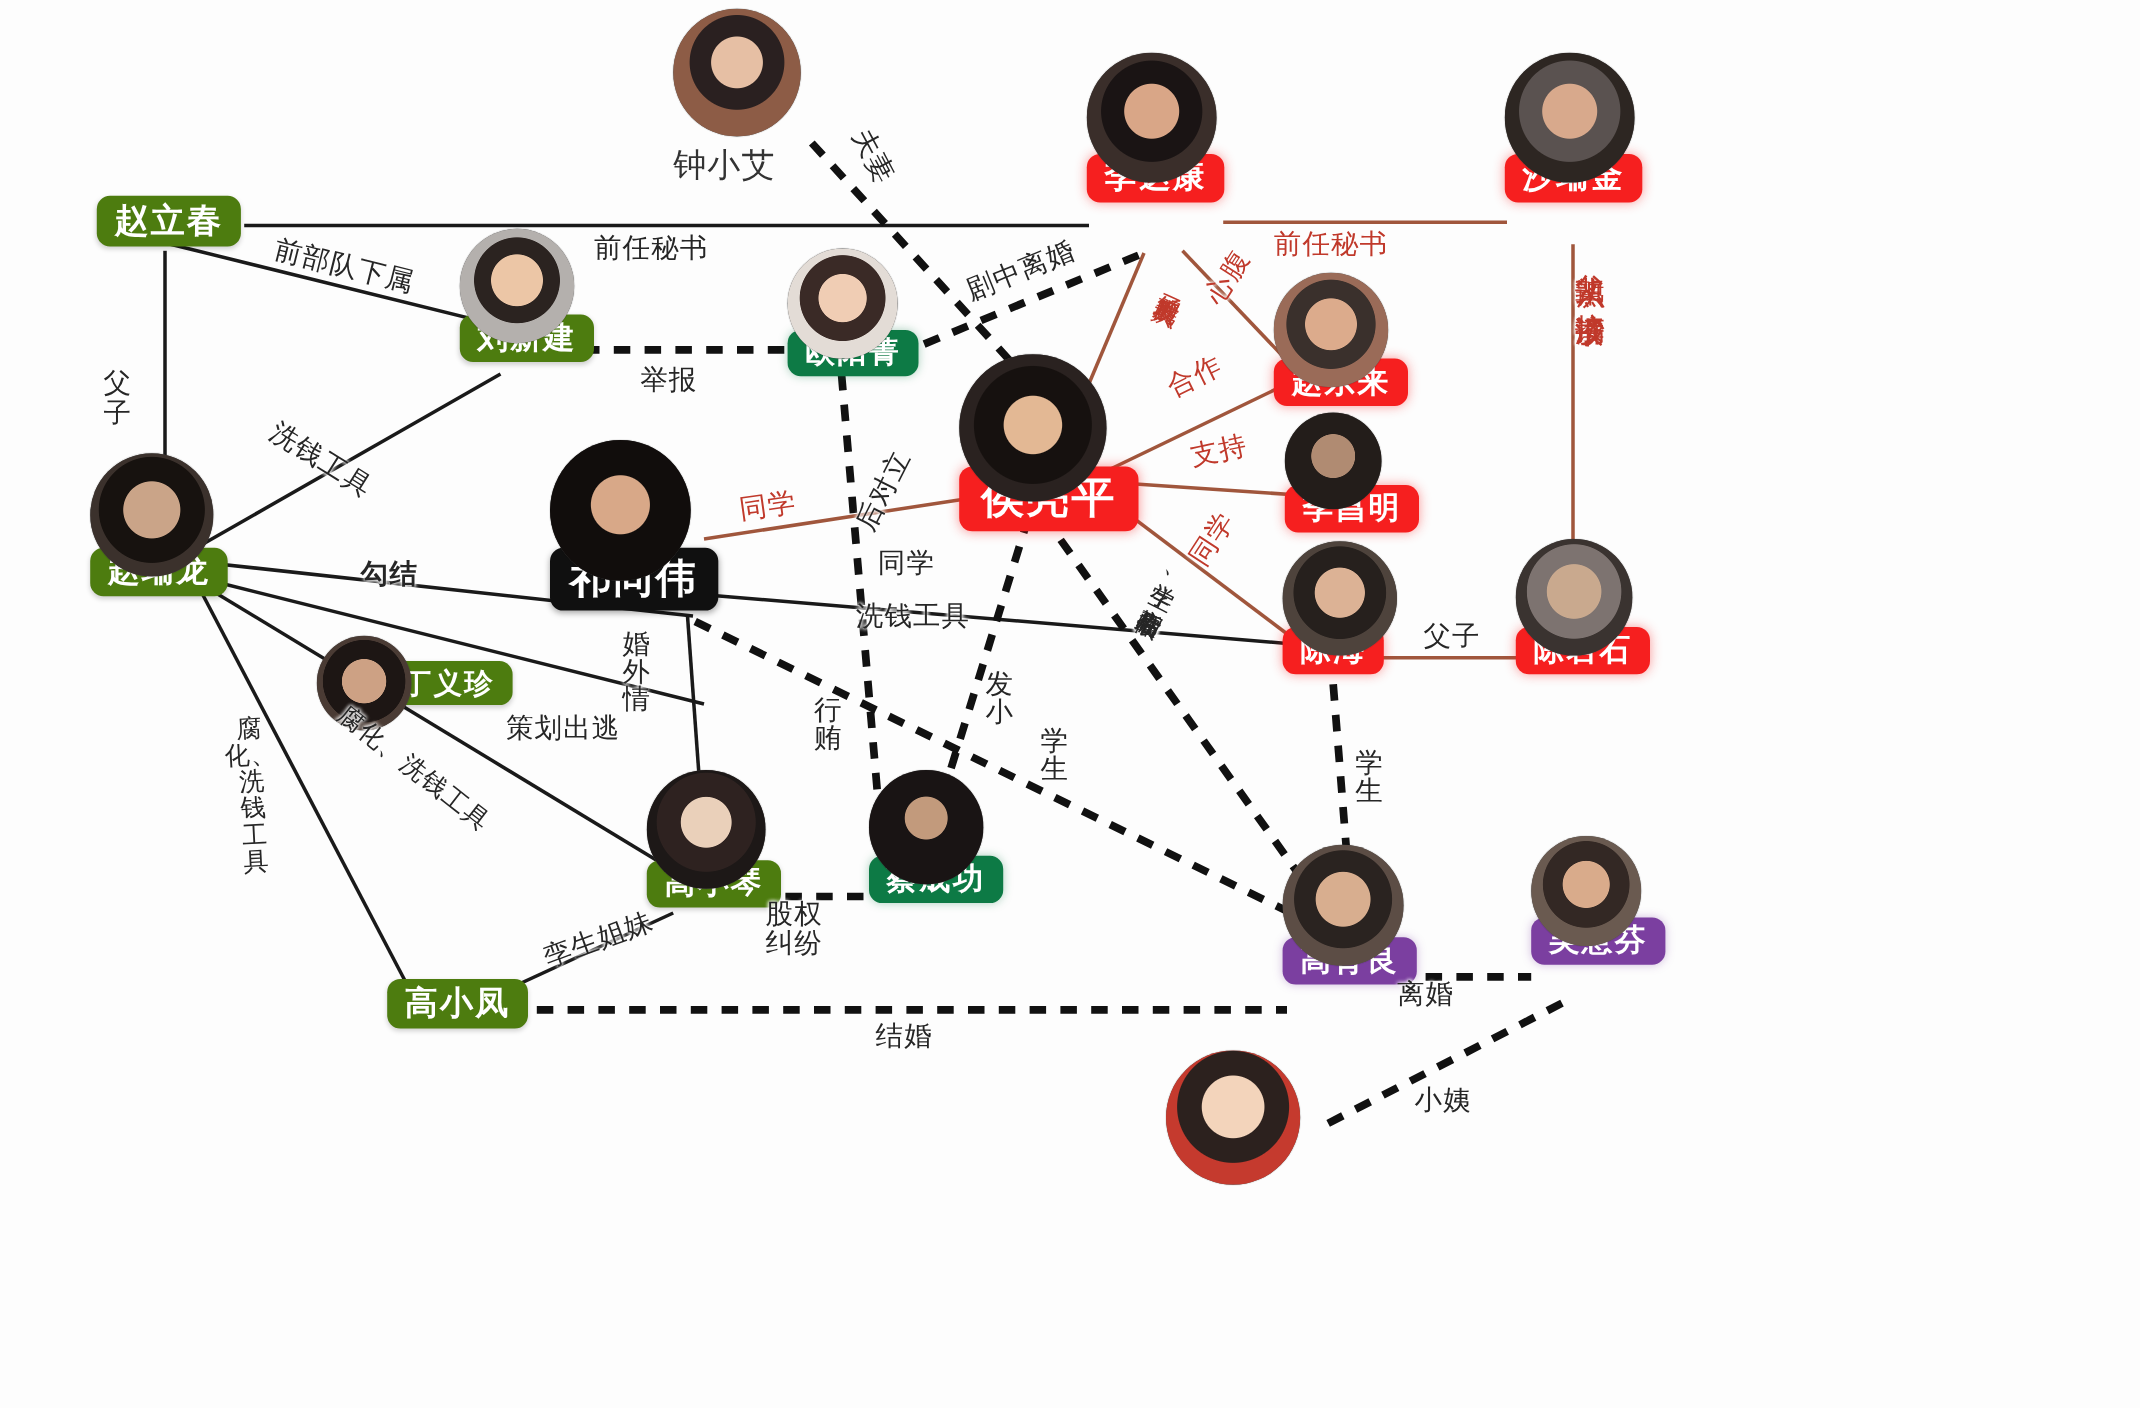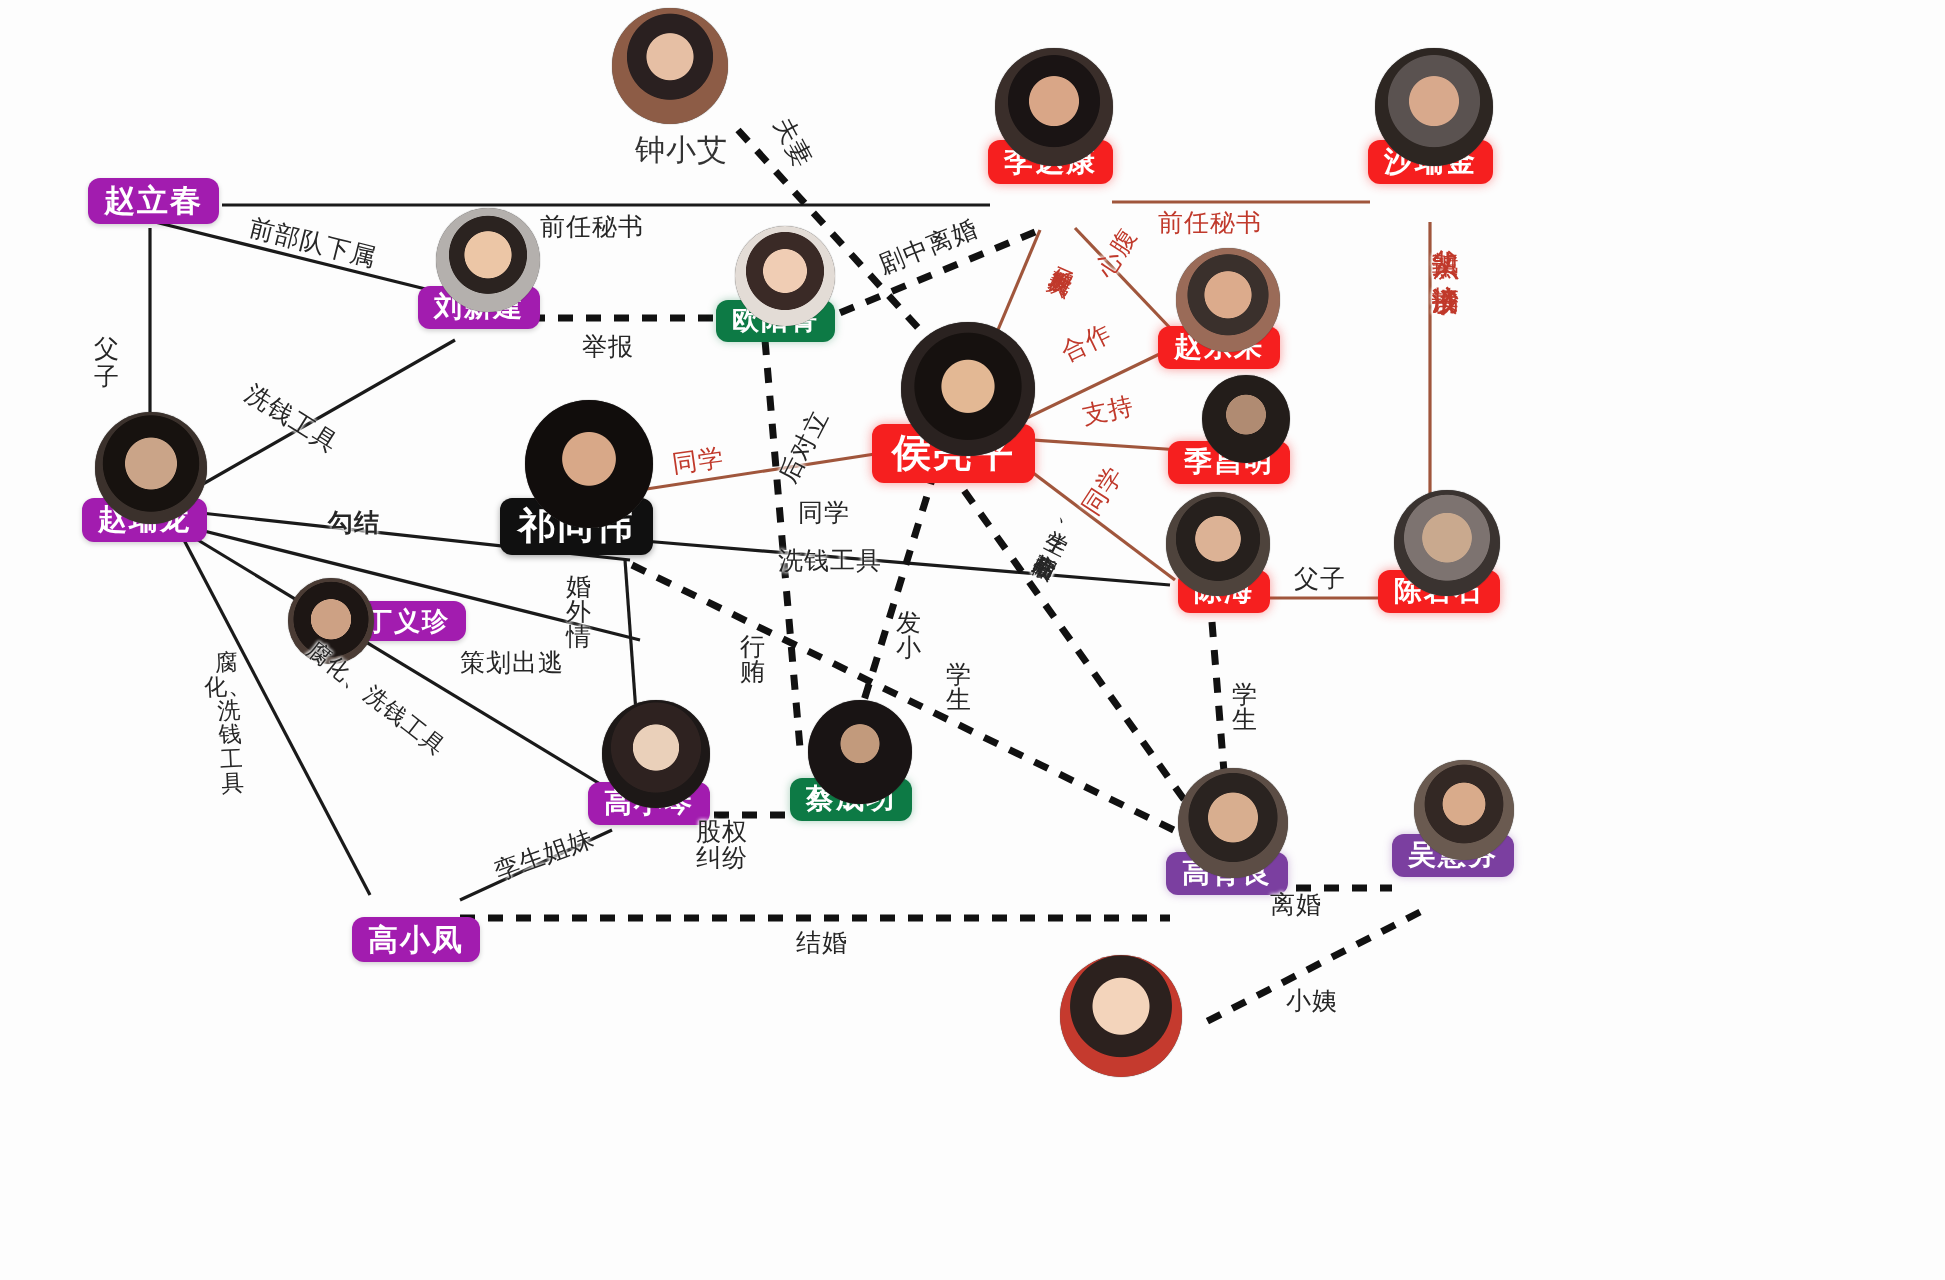--- a/index.html
+++ b/index.html
@@ -1,26 +1,26 @@
 <!DOCTYPE html>
 <html><head>
 <meta charset="utf-8">
 <style>
   html,body{margin:0;padding:0;background:#ffffff;}
   body{font-family:"Liberation Sans","DejaVu Sans",sans-serif;}
   #stage{position:relative;width:1945px;height:1280px;background:#fdfdfd;overflow:hidden;}
   #edges{position:absolute;left:0;top:0;width:1945px;height:1280px;}
-  .node{position:absolute;display:flex;flex-direction:column;align-items:flex-end;}
+  .node{position:absolute;display:flex;flex-direction:column;align-items:flex-start;}
   .avatar{border-radius:50%;background:#4a4a4a;overflow:hidden;position:relative;
           box-shadow:0 0 0 1px rgba(0,0,0,.07);}
   .avatar .face{position:absolute;left:0;top:0;width:100%;height:100%;}
   .chip{border-radius:12px;padding:6px 16px;color:#fff;font-weight:bold;
         white-space:nowrap;letter-spacing:2px;line-height:1.1;
         box-shadow:0 2px 5px rgba(0,0,0,.18);}
-  .chip.blue{background:#a21caf;}
+  .chip.blue{background:#4d7c0f;}
   .chip.red{background:#f61f1f;box-shadow:0 0 11px rgba(246,31,31,.45);}
   .chip.green{background:#0d7a45;box-shadow:0 0 9px rgba(13,122,69,.35);}
   .chip.purple{background:#7b3fa0;box-shadow:0 0 9px rgba(123,63,160,.35);}
   .chip.black{background:#101010;box-shadow:0 2px 6px rgba(0,0,0,.35);}
   .nolabel{color:#333;font-weight:normal;letter-spacing:1px;text-shadow:0 0 2px #fff;}
   .chip.overlap{margin-top:-26px;}
   .elabel{position:absolute;color:#262626;font-size:25px;line-height:1.12;
           white-space:nowrap;letter-spacing:1px;
           text-shadow:0 0 4px #fff,0 0 4px #fff,0 0 3px #fff;font-weight:500;}
   .elabel.red{color:#c0392b;}
@@ -194,21 +194,21 @@
     <div class="chip purple overlap" style="font-size:28px;">高育良</div>
   </div>
 
   <div class="node" style="left:1392px;top:760px;">
     <div class="avatar" style="width:100px;height:100px;">
       <div class="face" style="background:radial-gradient(circle at 50% 44%, #d9ab8b 0 28%, #332824 29% 52%, #6a5a50 53% 100%);"></div>
     </div>
     <div class="chip purple overlap" style="font-size:28px;">吴慧芬</div>
   </div>
 
-  <div class="node" style="left:352px;top:890px;margin-top:27px;">
+  <div class="node" style="left:352px;top:890px;">
     <div class="chip blue" style="font-size:30px;">高小凤</div>
   </div>
 
   <div class="node" style="left:1060px;top:955px;">
     <div class="avatar" style="width:122px;height:122px;">
       <div class="face" style="background:radial-gradient(circle at 50% 42%, #f3d4bb 0 30%, #2c211e 31% 54%, #c53a2e 55% 100%);"></div>
     </div>
   </div>
 
   <div class="elabel" style="left:768px;top:128px;transform:rotate(62deg);">夫妻</div>

